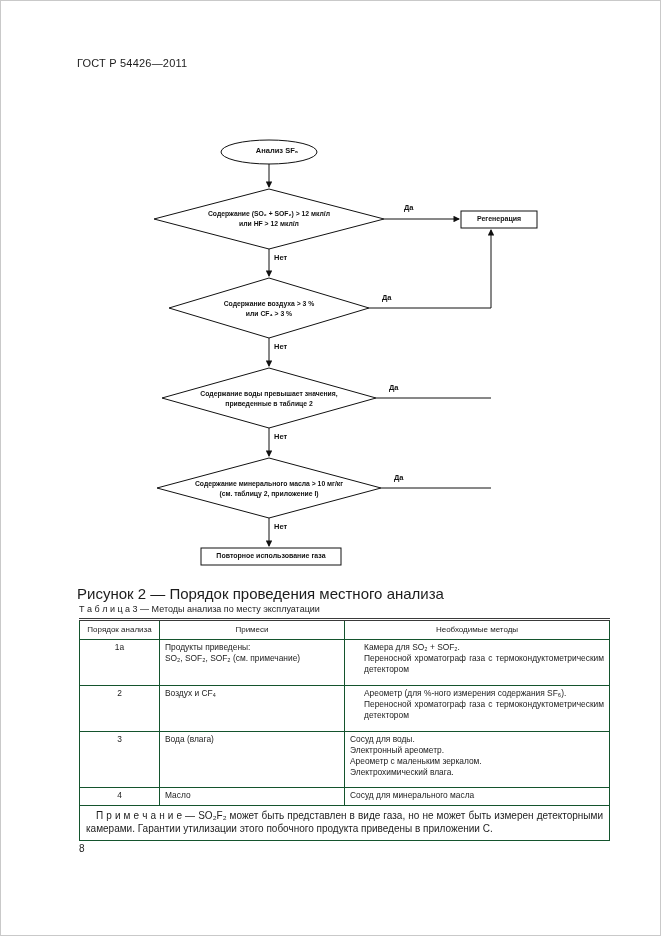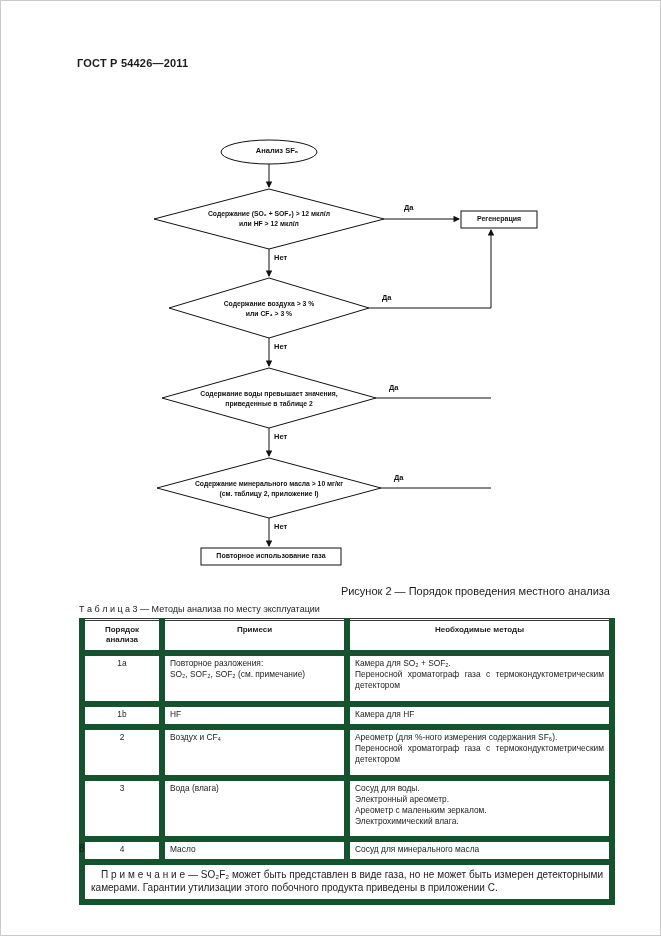--- a/index.html
+++ b/index.html
@@ -1,34 +1,34 @@
 <!DOCTYPE html>
 <html><head>
 <meta charset="utf-8">
 <style>
   html,body{margin:0;padding:0;background:#e9e9e9;}
   .page{position:relative;width:661px;height:936px;background:#ffffff;border:1px solid #c9c9c9;
         box-sizing:border-box;font-family:"Liberation Sans",sans-serif;color:#1c1c1c;overflow:hidden;}
-  .doc-header{position:absolute;left:76px;top:56px;font-size:11px;font-weight:bold;letter-spacing:.2px;}
+  .doc-header{position:absolute;left:76px;top:56px;font-size:11px;font-weight:normal;letter-spacing:.2px;}
   .intro{position:absolute;left:76px;top:89px;width:533px;font-size:10.3px;line-height:1.34;text-align:justify;}
   .flowchart{position:absolute;left:65px;top:135px;width:540px;height:450px;}
   .flowchart svg{position:absolute;left:0;top:0;}
   .fc-text{position:absolute;font-size:6.8px;font-weight:bold;text-align:center;line-height:1.4;color:#111;}
   .fc-start{position:absolute;font-size:7.5px;font-weight:bold;text-align:center;color:#111;}
   .fc-tag{position:absolute;font-size:7.5px;font-weight:bold;color:#111;}
   .fc-box{position:absolute;font-size:7px;font-weight:bold;text-align:center;color:#111;}
-  .fig-caption{position:absolute;left:76px;top:584px;width:533px;text-align:right;font-size:11px;}
+  .fig-caption{position:absolute;left:76px;top:584px;width:533px;text-align:left;font-size:15px;}
   .table-title{position:absolute;left:78px;top:603px;font-size:9px;}
   table.t3{position:absolute;left:78px;top:617px;width:530px;border-collapse:collapse;table-layout:fixed;
            font-size:8.4px;line-height:1.3;color:#1c1c1c;}
-  .t3 th,.t3 td{border:6px solid #14532d;vertical-align:top;}
-  .t3 thead th{font-weight:bold;text-align:center;font-size:8px;padding:4px 3px;border-top:3px double #3a3a3a;}
+  .t3 th,.t3 td{border:1px solid #14532d;vertical-align:top;}
+  .t3 thead th{font-weight:normal;text-align:center;font-size:8px;padding:4px 3px;border-top:3px double #3a3a3a;}
   .t3 td{padding:2px 5px 3px;}
   .t3 td.num{text-align:center;}
-  .t3 .just{text-align:justify;}
+  .t3 .just{text-align:justify;margin-left:14px;}
   .t3 tr.note-row td{padding:3px 6px 5px;}
   .note-text{text-align:justify;font-size:10px;text-indent:10px;}
   .page-num{position:absolute;left:78px;top:842px;font-size:10px;}
 </style>
 </head>
 <body>
 
 <div class="page">
 
   <div class="doc-header">ГОСТ Р 54426—2011</div>
@@ -108,35 +108,26 @@
       <tr>
         <th>Порядок анализа</th>
         <th>Примеси</th>
         <th>Необходимые методы</th>
       </tr>
     </thead>
     <tbody>
       <tr>
         <td class="num" style="height:40px;">1a</td>
         <td>
-          <div>Повторное разложения:</div>
+          <div>Продукты приведены:</div>
           <div>SO₂, SOF₂, SOF₂ (см. примечание)</div>
         </td>
         <td>
           <div class="just">Камера для SO₂ + SOF₂.</div>
           <div class="just">Переносной хроматограф газа с термокондуктометрическим детектором</div>
-        </td>
-      </tr>
-      <tr>
-        <td class="num" style="height:12px;">1b</td>
-        <td>
-          <div>HF</div>
-        </td>
-        <td>
-          <div class="just">Камера для HF</div>
         </td>
       </tr>
       <tr>
         <td class="num" style="height:40px;">2</td>
         <td>
           <div>Воздух и CF₄</div>
         </td>
         <td>
           <div class="just">Ареометр (для %-ного измерения содержания SF₆).</div>
           <div class="just">Переносной хроматограф газа с термокондуктометрическим детектором</div>

